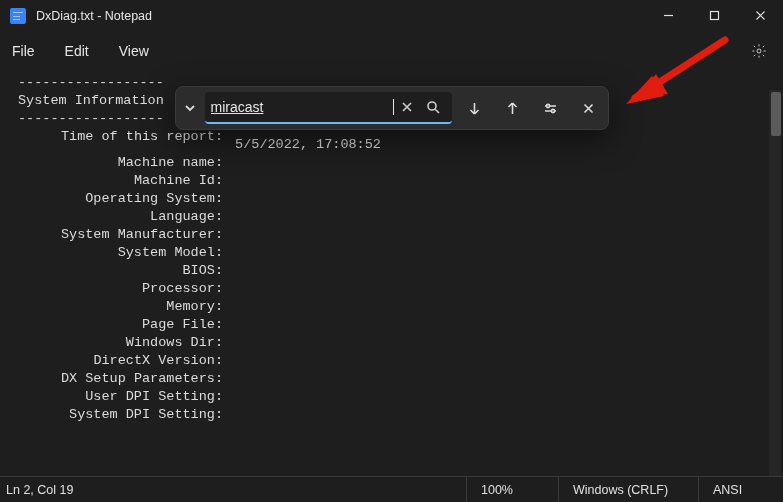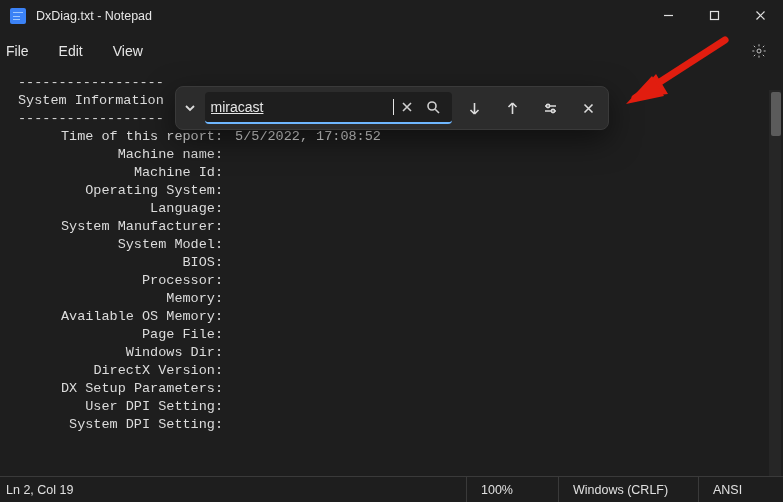--- a/index.html
+++ b/index.html
@@ -33,21 +33,21 @@
   .win-controls { margin-left: auto; display: flex; }
   .win-btn {
     width: 46px; height: 32px;
     display:flex; align-items:center; justify-content:center;
     color:#e0e0e0;
   }
   .win-btn svg { width:11px; height:11px; stroke:#e0e0e0; stroke-width:1.2; fill:none; }
   
   .menubar {
     height: 38px; display:flex; align-items:center;
-    padding-left: 6px; gap: 30px;
+    padding-left: 12px; gap: 30px;
     font-size: 14px;
     position: relative;
   }
   .menu-item { color: #e6e6e6; }
   .settings-btn {
     position:absolute; right:14px; top:50%; transform:translateY(-50%);
     width:20px; height:20px;
     display:flex; align-items:center; justify-content:center;
   }
   .settings-btn svg { width:16px; height:16px; stroke:#cfcfcf; stroke-width:1.4; fill:none; }
@@ -55,21 +55,21 @@
   .content {
     flex:1; position:relative; overflow:hidden;
     font-family: Consolas, "Courier New", monospace;
     font-size: 13.5px; line-height: 18px;
     color:#dcdcdc;
     padding: 4px 10px 0 18px;
   }
   .text-line { white-space: pre; }
   .text-line.key { text-align: right; width: 205px; }
   .text-row { display:flex; }
-  .text-row .val { padding-left: 4px; }
+  .text-row .val { padding-left: 4px; margin-top: 8px; }
   .trim-bottom {
     position:absolute; left:0; right:0; bottom:0; height:20px;
     background: linear-gradient(to bottom, rgba(30,30,30,0) 0%, #1e1e1e 90%);
     pointer-events:none;
   }
   
   .scrollbar-track {
     position:absolute; right:2px; top:20px; bottom:0; width:12px;
     background:rgba(255,255,255,0.04);
   }
@@ -186,21 +186,20 @@
     </div>
     <div class="text-line key">Machine name:</div>
     <div class="text-line key">Machine Id:</div>
     <div class="text-line key">Operating System:</div>
     <div class="text-line key">Language:</div>
     <div class="text-line key">System Manufacturer:</div>
     <div class="text-line key">System Model:</div>
     <div class="text-line key">BIOS:</div>
     <div class="text-line key">Processor:</div>
     <div class="text-line key">Memory:</div>
-    <div class="text-line key">Available OS Memory:</div>
     <div class="text-line key">Page File:</div>
     <div class="text-line key">Windows Dir:</div>
     <div class="text-line key">DirectX Version:</div>
     <div class="text-line key">DX Setup Parameters:</div>
     <div class="text-line key">User DPI Setting:</div>
     <div class="text-line key">System DPI Setting:</div>
     <div class="trim-bottom"></div>
 
     <div class="scrollbar-track"></div>
     <div class="scrollbar-thumb"></div>

